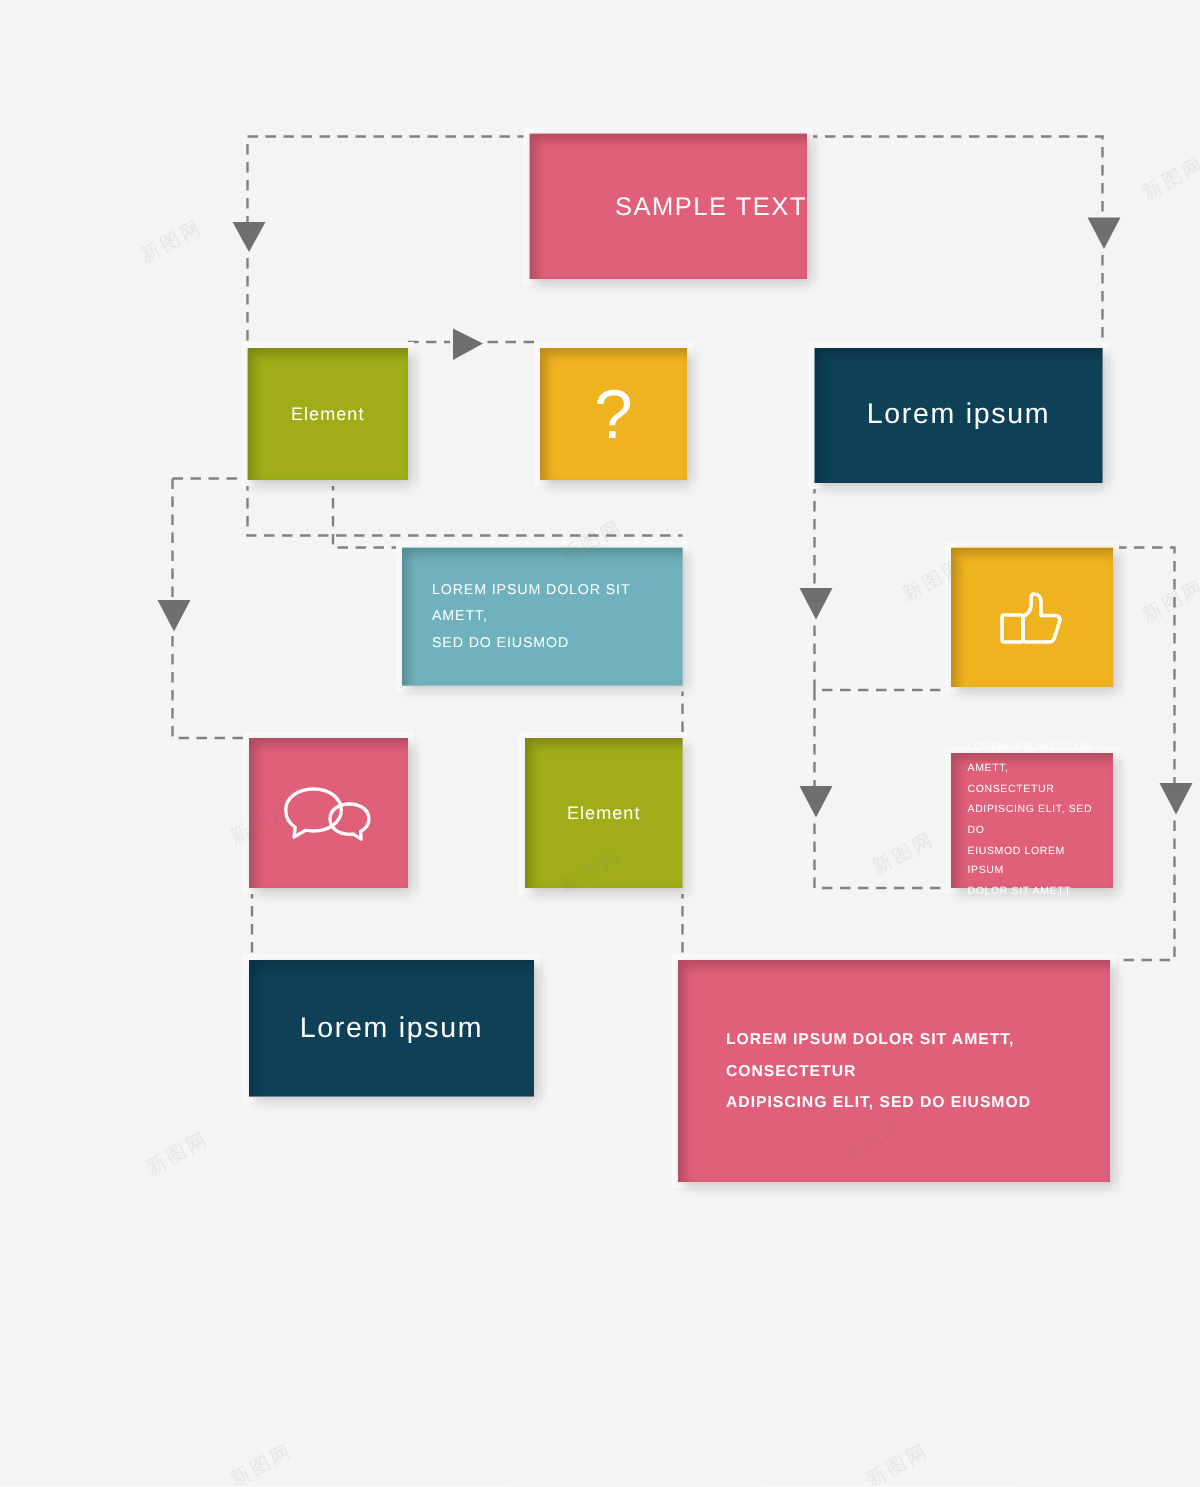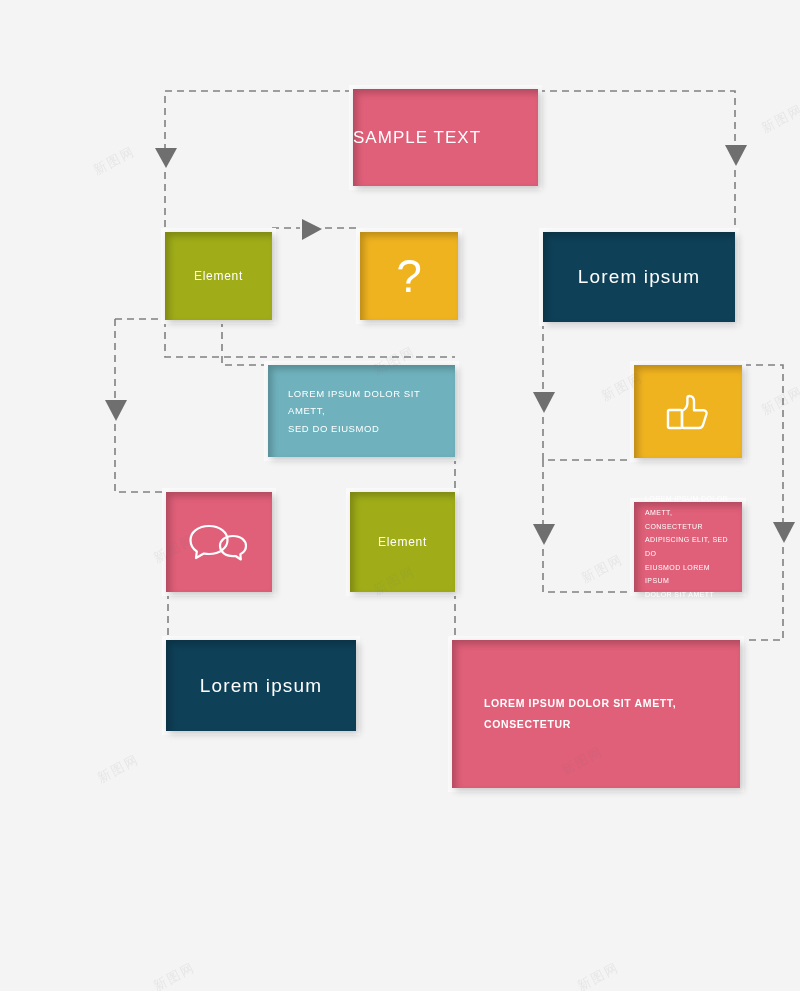--- a/index.html
+++ b/index.html
@@ -40,21 +40,21 @@
   }
   .node .label {
     position: relative;
     z-index: 2;
     color: #ffffff;
     width: 100%;
     letter-spacing: 0.06em;
   }
   .title-lg {
     font-size: 17px;
-    text-align: left;
+    text-align: right;
     letter-spacing: 0.16em;
   }
   .title-md {
     font-size: 19px;
     text-align: center;
     letter-spacing: 0.03em;
   }
   .title-sm {
     font-size: 12px;
     text-align: center;
@@ -228,20 +228,21 @@
 
   <div class="node" style="left:166px; top:640px; width:190px; height:91px; background:#0e4058;">
     <div class="inner-shade"></div>
     <div class="label title-md">Lorem ipsum</div>
   </div>
 
   <div class="node" style="left:452px; top:640px; width:288px; height:148px; background:#e05f79; padding:0 32px;">
     <div class="inner-shade"></div>
     <div class="label body-text-lg">
       <div>LOREM IPSUM DOLOR SIT AMETT, CONSECTETUR</div>
+      <div>ADIPISCING ELIT, SED DO EIUSMOD</div>
     </div>
   </div>
 
   <div class="wm" style="left:92px;  top:152px;">新图网</div>
   <div class="wm" style="left:372px; top:352px;">新图网</div>
   <div class="wm" style="left:760px; top:110px;">新图网</div>
   <div class="wm" style="left:600px; top:378px;">新图网</div>
   <div class="wm" style="left:760px; top:392px;">新图网</div>
   <div class="wm" style="left:152px; top:540px;">新图网</div>
   <div class="wm" style="left:372px; top:572px;">新图网</div>

